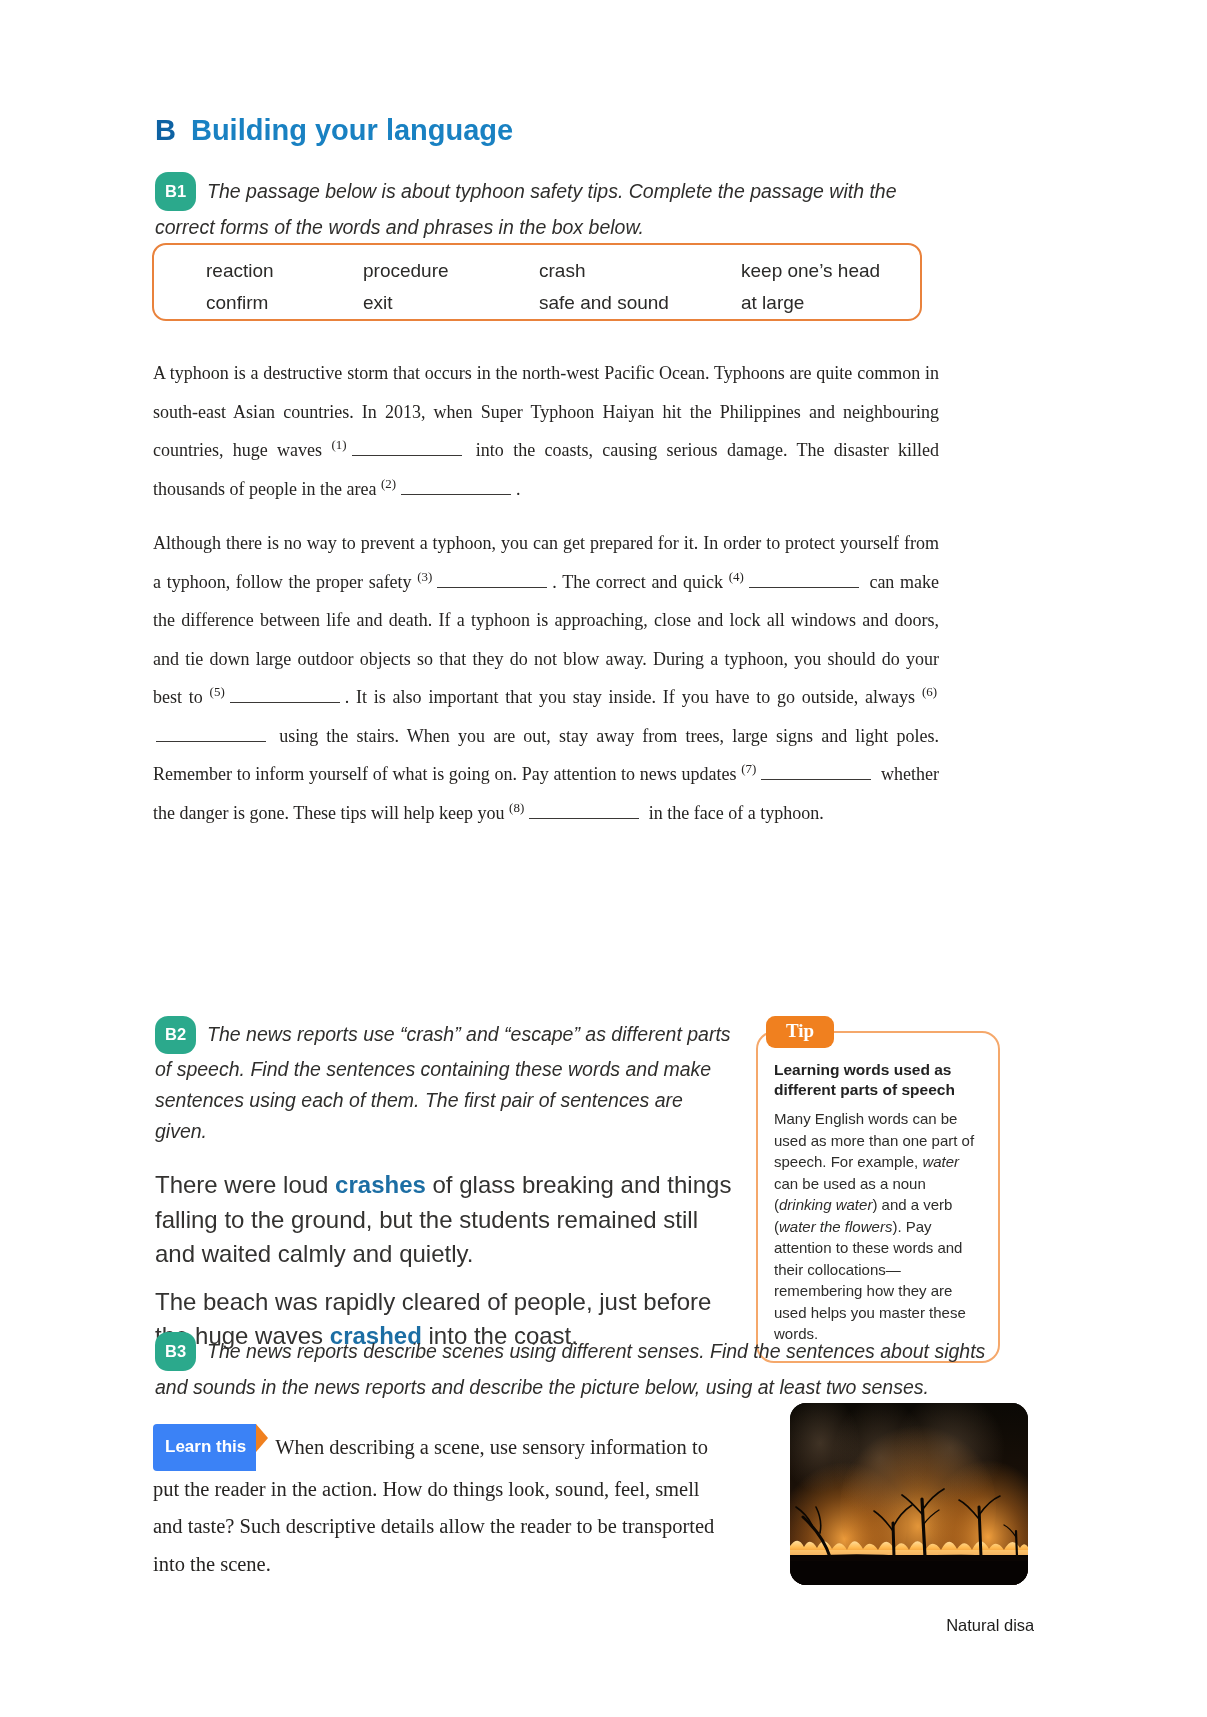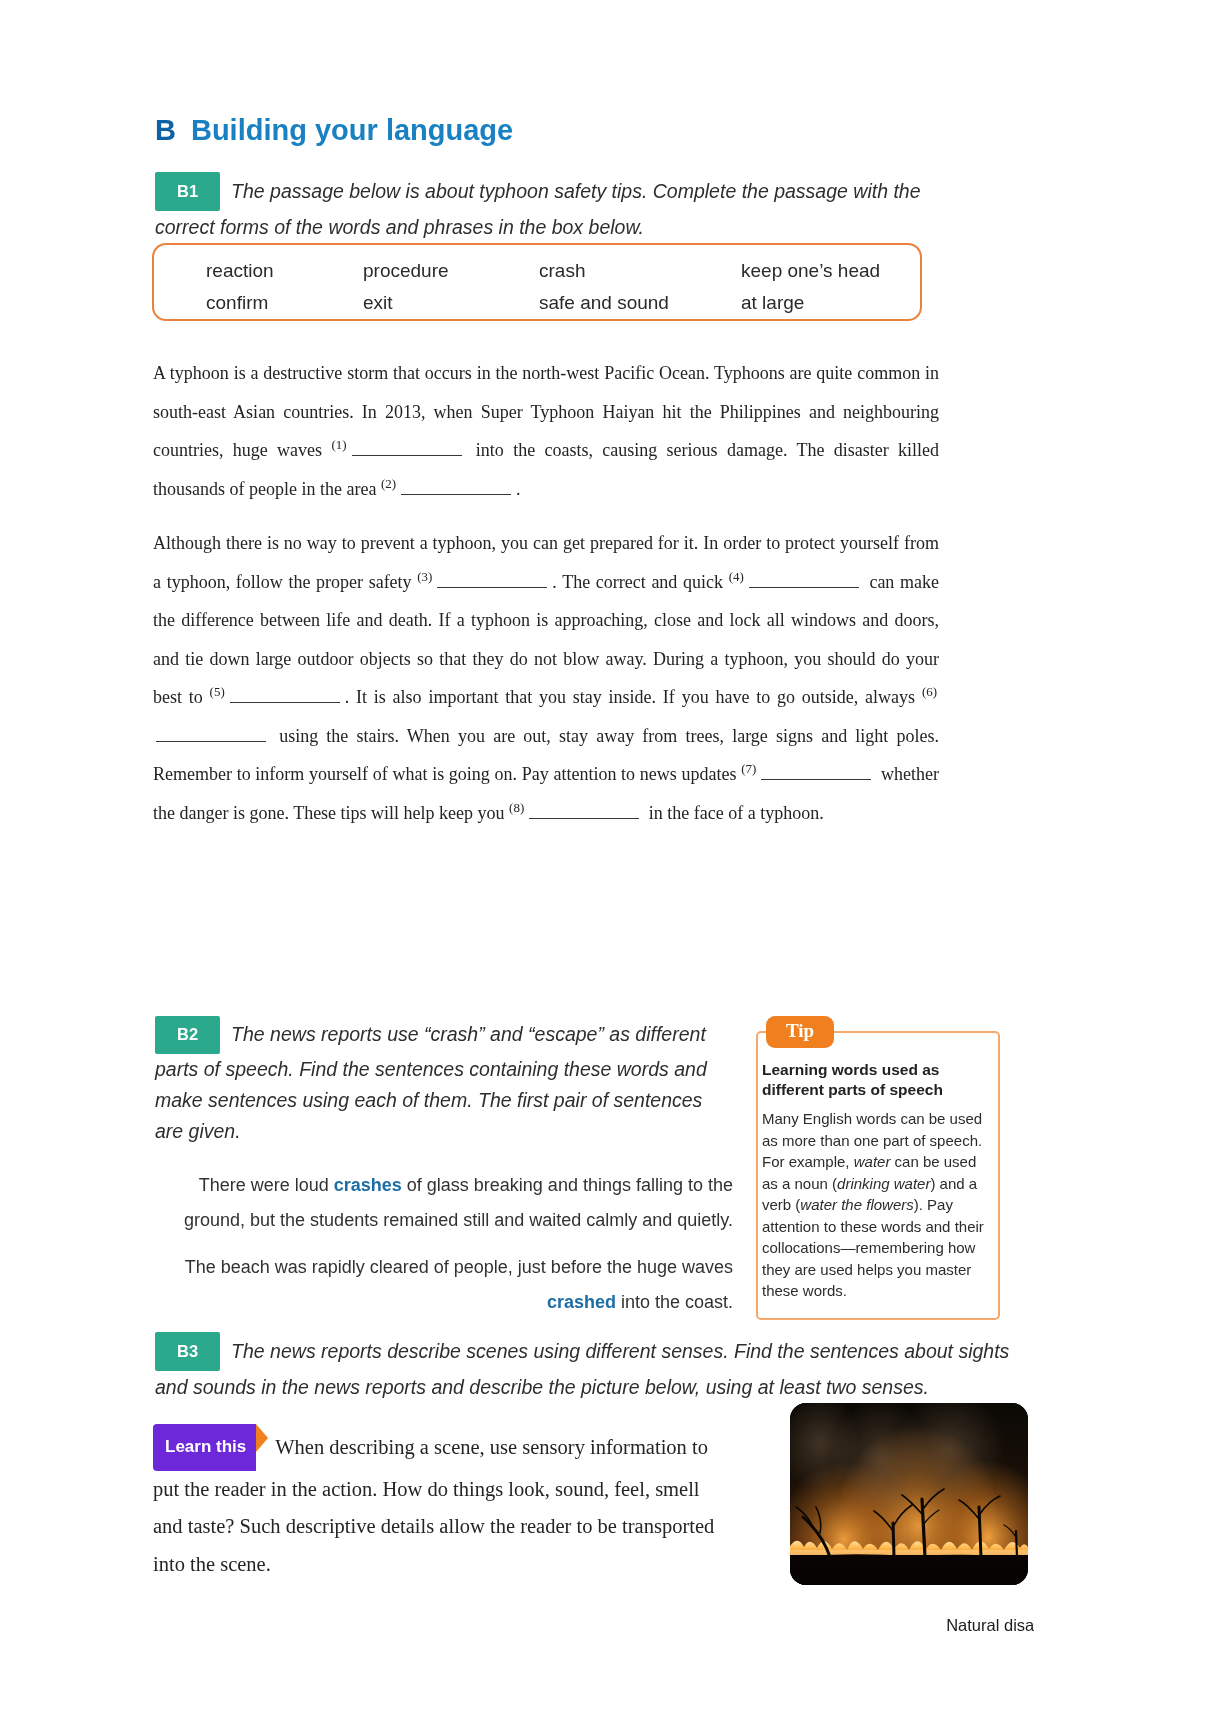--- a/index.html
+++ b/index.html
@@ -5,21 +5,21 @@
   html,body{margin:0;padding:0;background:#ffffff;}
   .page{position:relative;width:1034px;height:1717px;background:#ffffff;overflow:hidden;
         font-family:"Liberation Sans",sans-serif;color:#2b2a28;}
 
   
   .heading{position:absolute;left:155px;top:114px;font-size:29px;font-weight:bold;color:#1981c2;}
   .heading .letter{color:#0e62a3;margin-right:15px;}
 
   
   .badge-teal{display:inline-block;background:#2ba98c;color:#fff;font-weight:bold;
-              font-size:16.5px;padding:3px 22px 4px;border-radius:2px;margin-right:11px;
+              font-size:16.5px;padding:3px 10px 4px;border-radius:13px;margin-right:11px;
               font-style:normal;vertical-align:1px;}
 
   .instr{font-style:italic;font-size:19.5px;line-height:32px;color:#2f2e2c;}
   .task-head{position:absolute;}
 
   
   .word-box{position:absolute;left:152px;top:243px;width:770px;height:78px;box-sizing:border-box;
             border:2px solid #e9823c;border-radius:14px;background:#fff;
             display:grid;grid-template-columns:157px 176px 202px auto;
             padding:11px 12px 0 52px;font-size:19px;line-height:29px;color:#2b2a28;}
@@ -30,41 +30,41 @@
            color:#262422;text-align:justify;}
   .passage p{margin:0;}
   .passage p + p{margin-top:16px;}
   .blank{display:inline-block;width:110px;height:13px;border-bottom:1.5px solid #3a3836;margin:0 5px 0 3px;}
   sup.bnum{font-size:0.72em;line-height:0;margin-right:2px;}
 
   
   .b2-row{position:absolute;left:155px;top:1016px;width:845px;display:flex;}
   .b2-left{width:578px;}
   .b2-left .instr{line-height:31px;}
-  .example{font-size:18px;line-height:34.5px;color:#333230;margin-top:21px;text-align:right;}
+  .example{font-size:24px;line-height:34.5px;color:#333230;margin-top:21px;}
   .example + .example{margin-top:13px;}
   .bblue{color:#1c6ea4;font-weight:bold;}
   .it{font-style:italic;}
 
   .tip{position:relative;width:244px;margin-left:23px;}
   .tip-tab{position:absolute;top:0;left:10px;background:#f0801f;color:#fff;
            font-family:"Liberation Serif",serif;font-weight:bold;font-size:19px;
            padding:4px 20px 6px;border-radius:9px;z-index:2;}
-  .tip-body{box-sizing:border-box;margin-top:15px;border:2px solid #f5a86b;border-radius:5px;
-            background:#fff;padding:27px 4px 16px;}
+  .tip-body{box-sizing:border-box;margin-top:15px;border:2px solid #f5a86b;border-radius:18px;
+            background:#fff;padding:27px 16px 16px;}
   .tip-title{font-weight:bold;font-size:15.5px;line-height:20px;color:#222;}
   .tip-text{font-size:15px;line-height:21.5px;color:#2d2c2a;margin-top:8px;}
 
   
   .b3-head{position:absolute;left:155px;top:1332px;width:866px;}
 
   
   .learn{position:absolute;left:153px;top:1424px;width:580px;
          font-family:"Liberation Serif",serif;font-size:20.5px;line-height:37.5px;color:#262422;}
-  .badge-orange{position:relative;display:inline-block;background:#6d28d9;color:#fff;
+  .badge-orange{position:relative;display:inline-block;background:#3b82f6;color:#fff;
                 font-family:"Liberation Sans",sans-serif;font-weight:bold;font-size:17px;
                 padding:4px 10px 5px 12px;border-radius:4px 0 0 4px;margin-right:19px;vertical-align:2px;}
   .badge-orange::after{content:"";position:absolute;right:-12px;top:0;width:0;height:0;
                 border-top:14.5px solid transparent;border-bottom:14.5px solid transparent;
                 border-left:12px solid #f0801f;}
 
   
   .photo{position:absolute;left:790px;top:1403px;width:238px;height:182px;border-radius:16px;
          overflow:hidden;background:#0b0906;}
 

